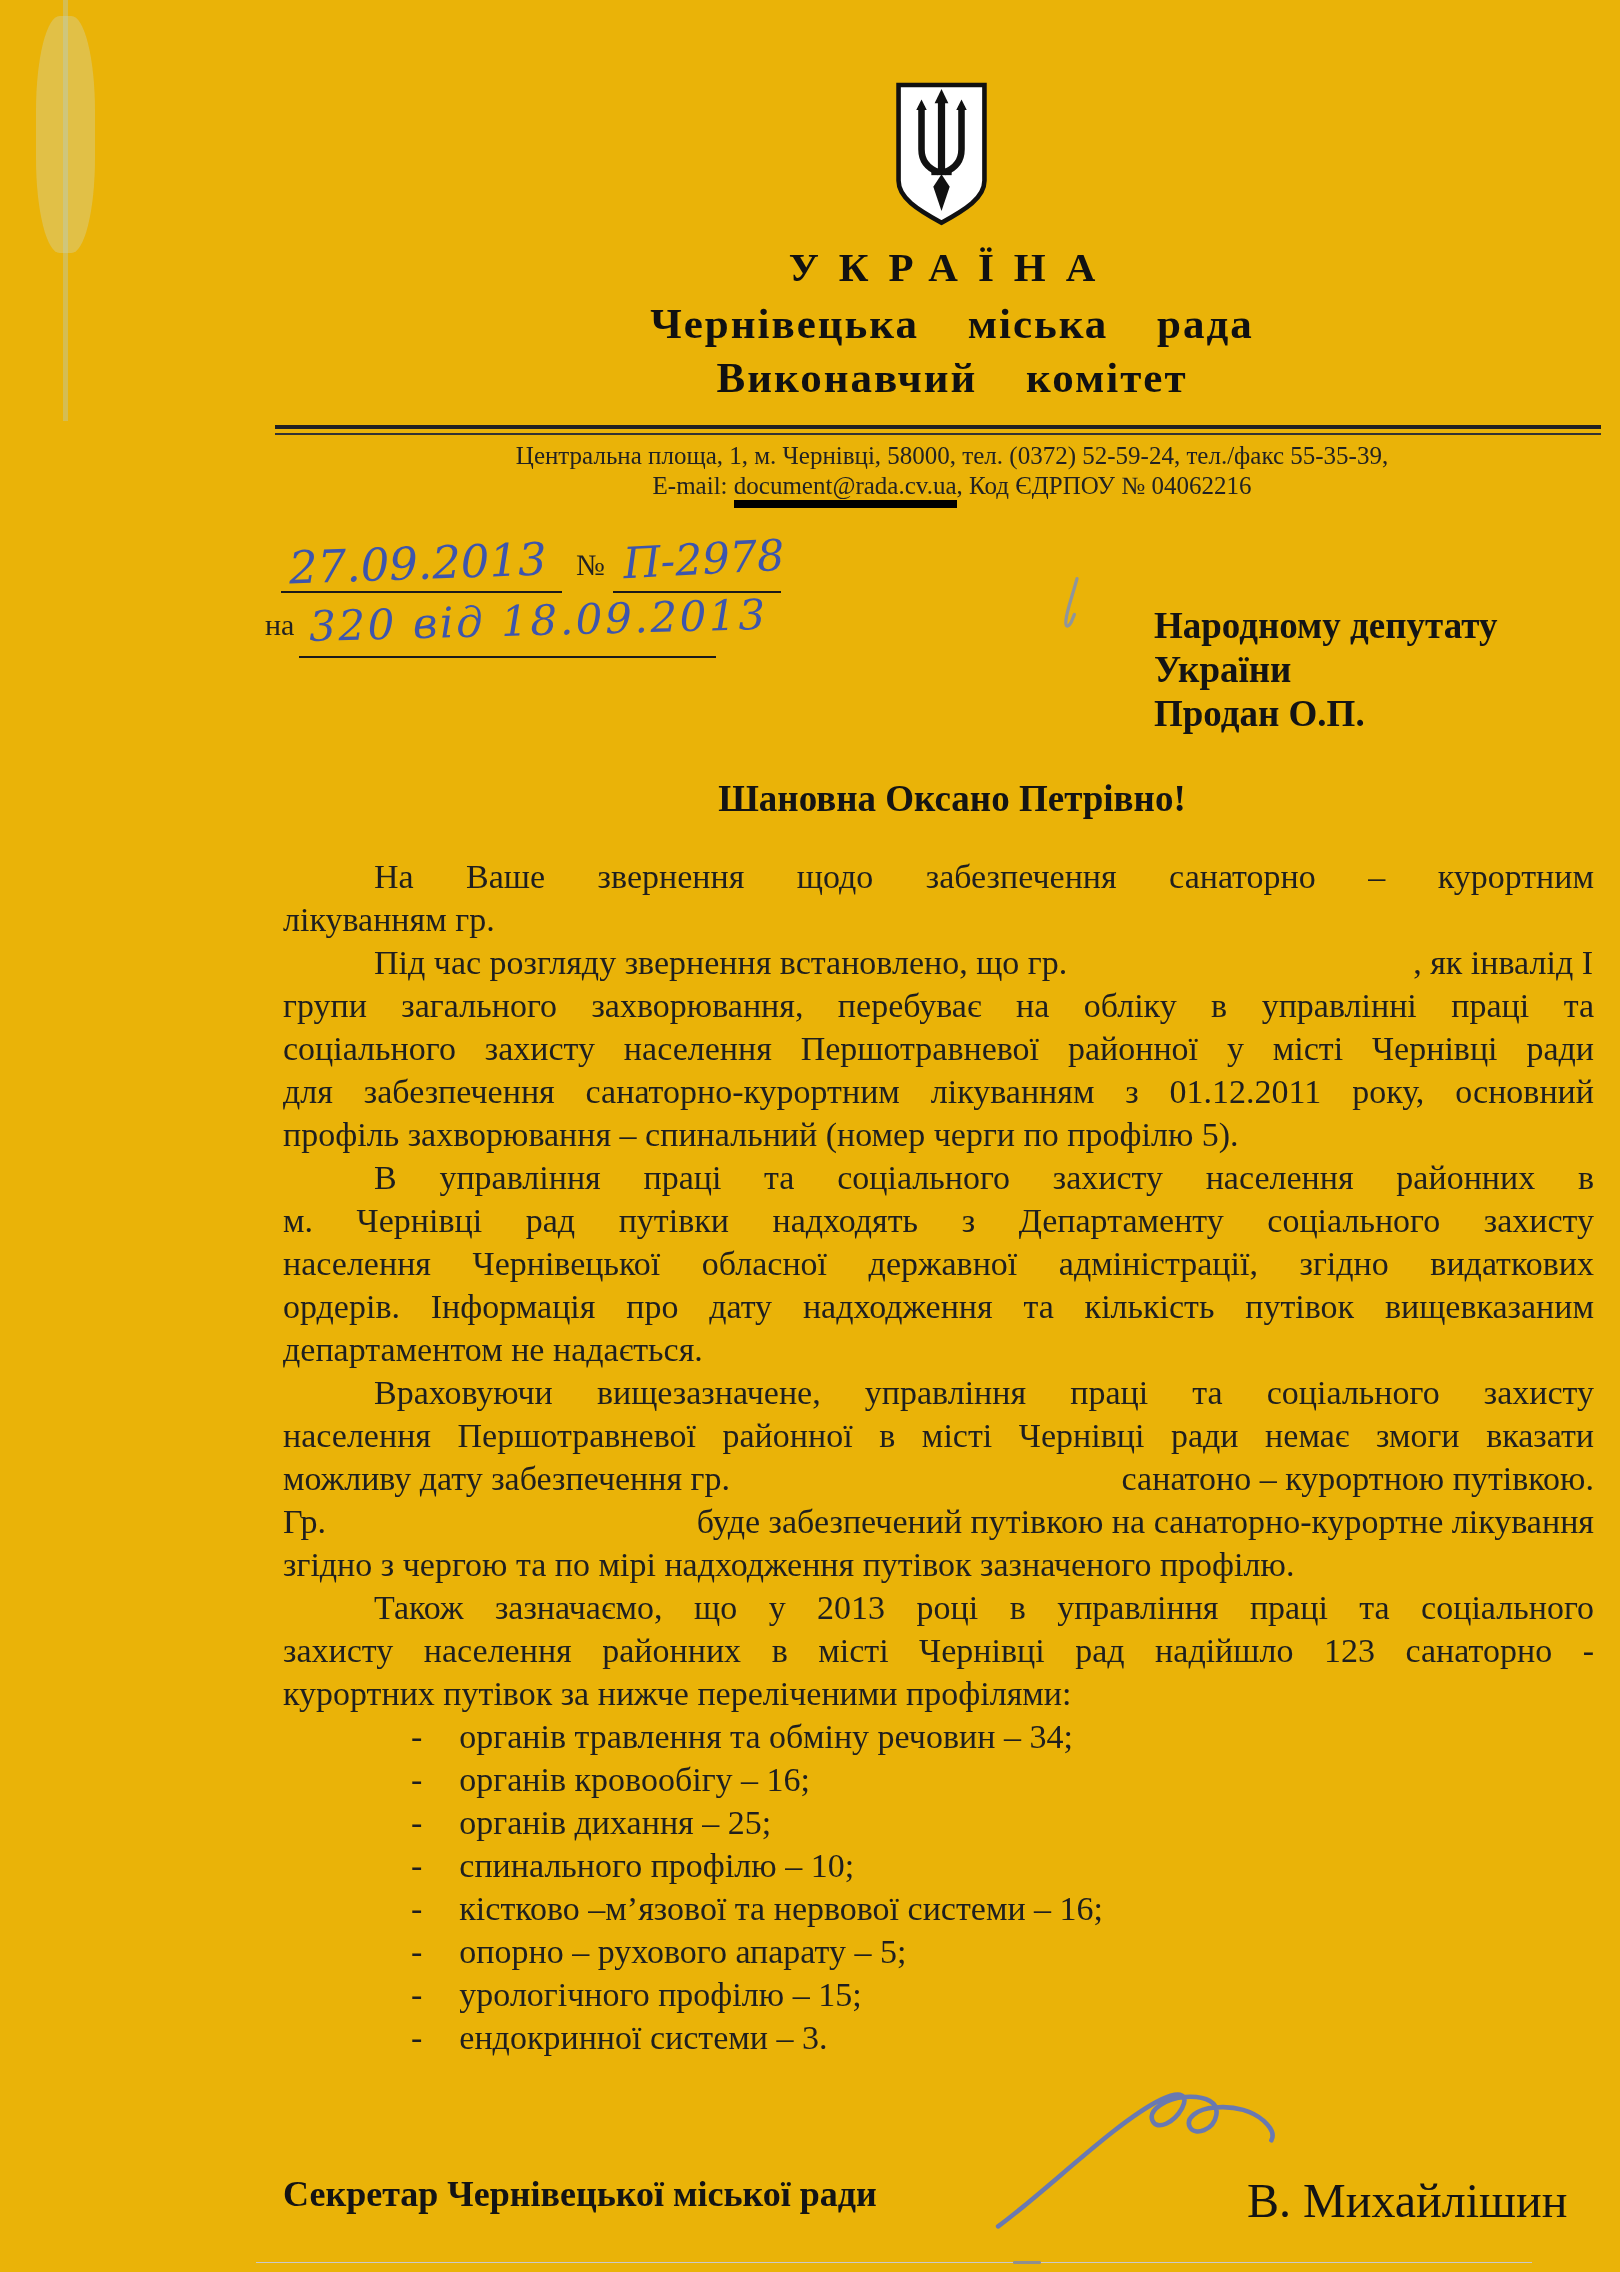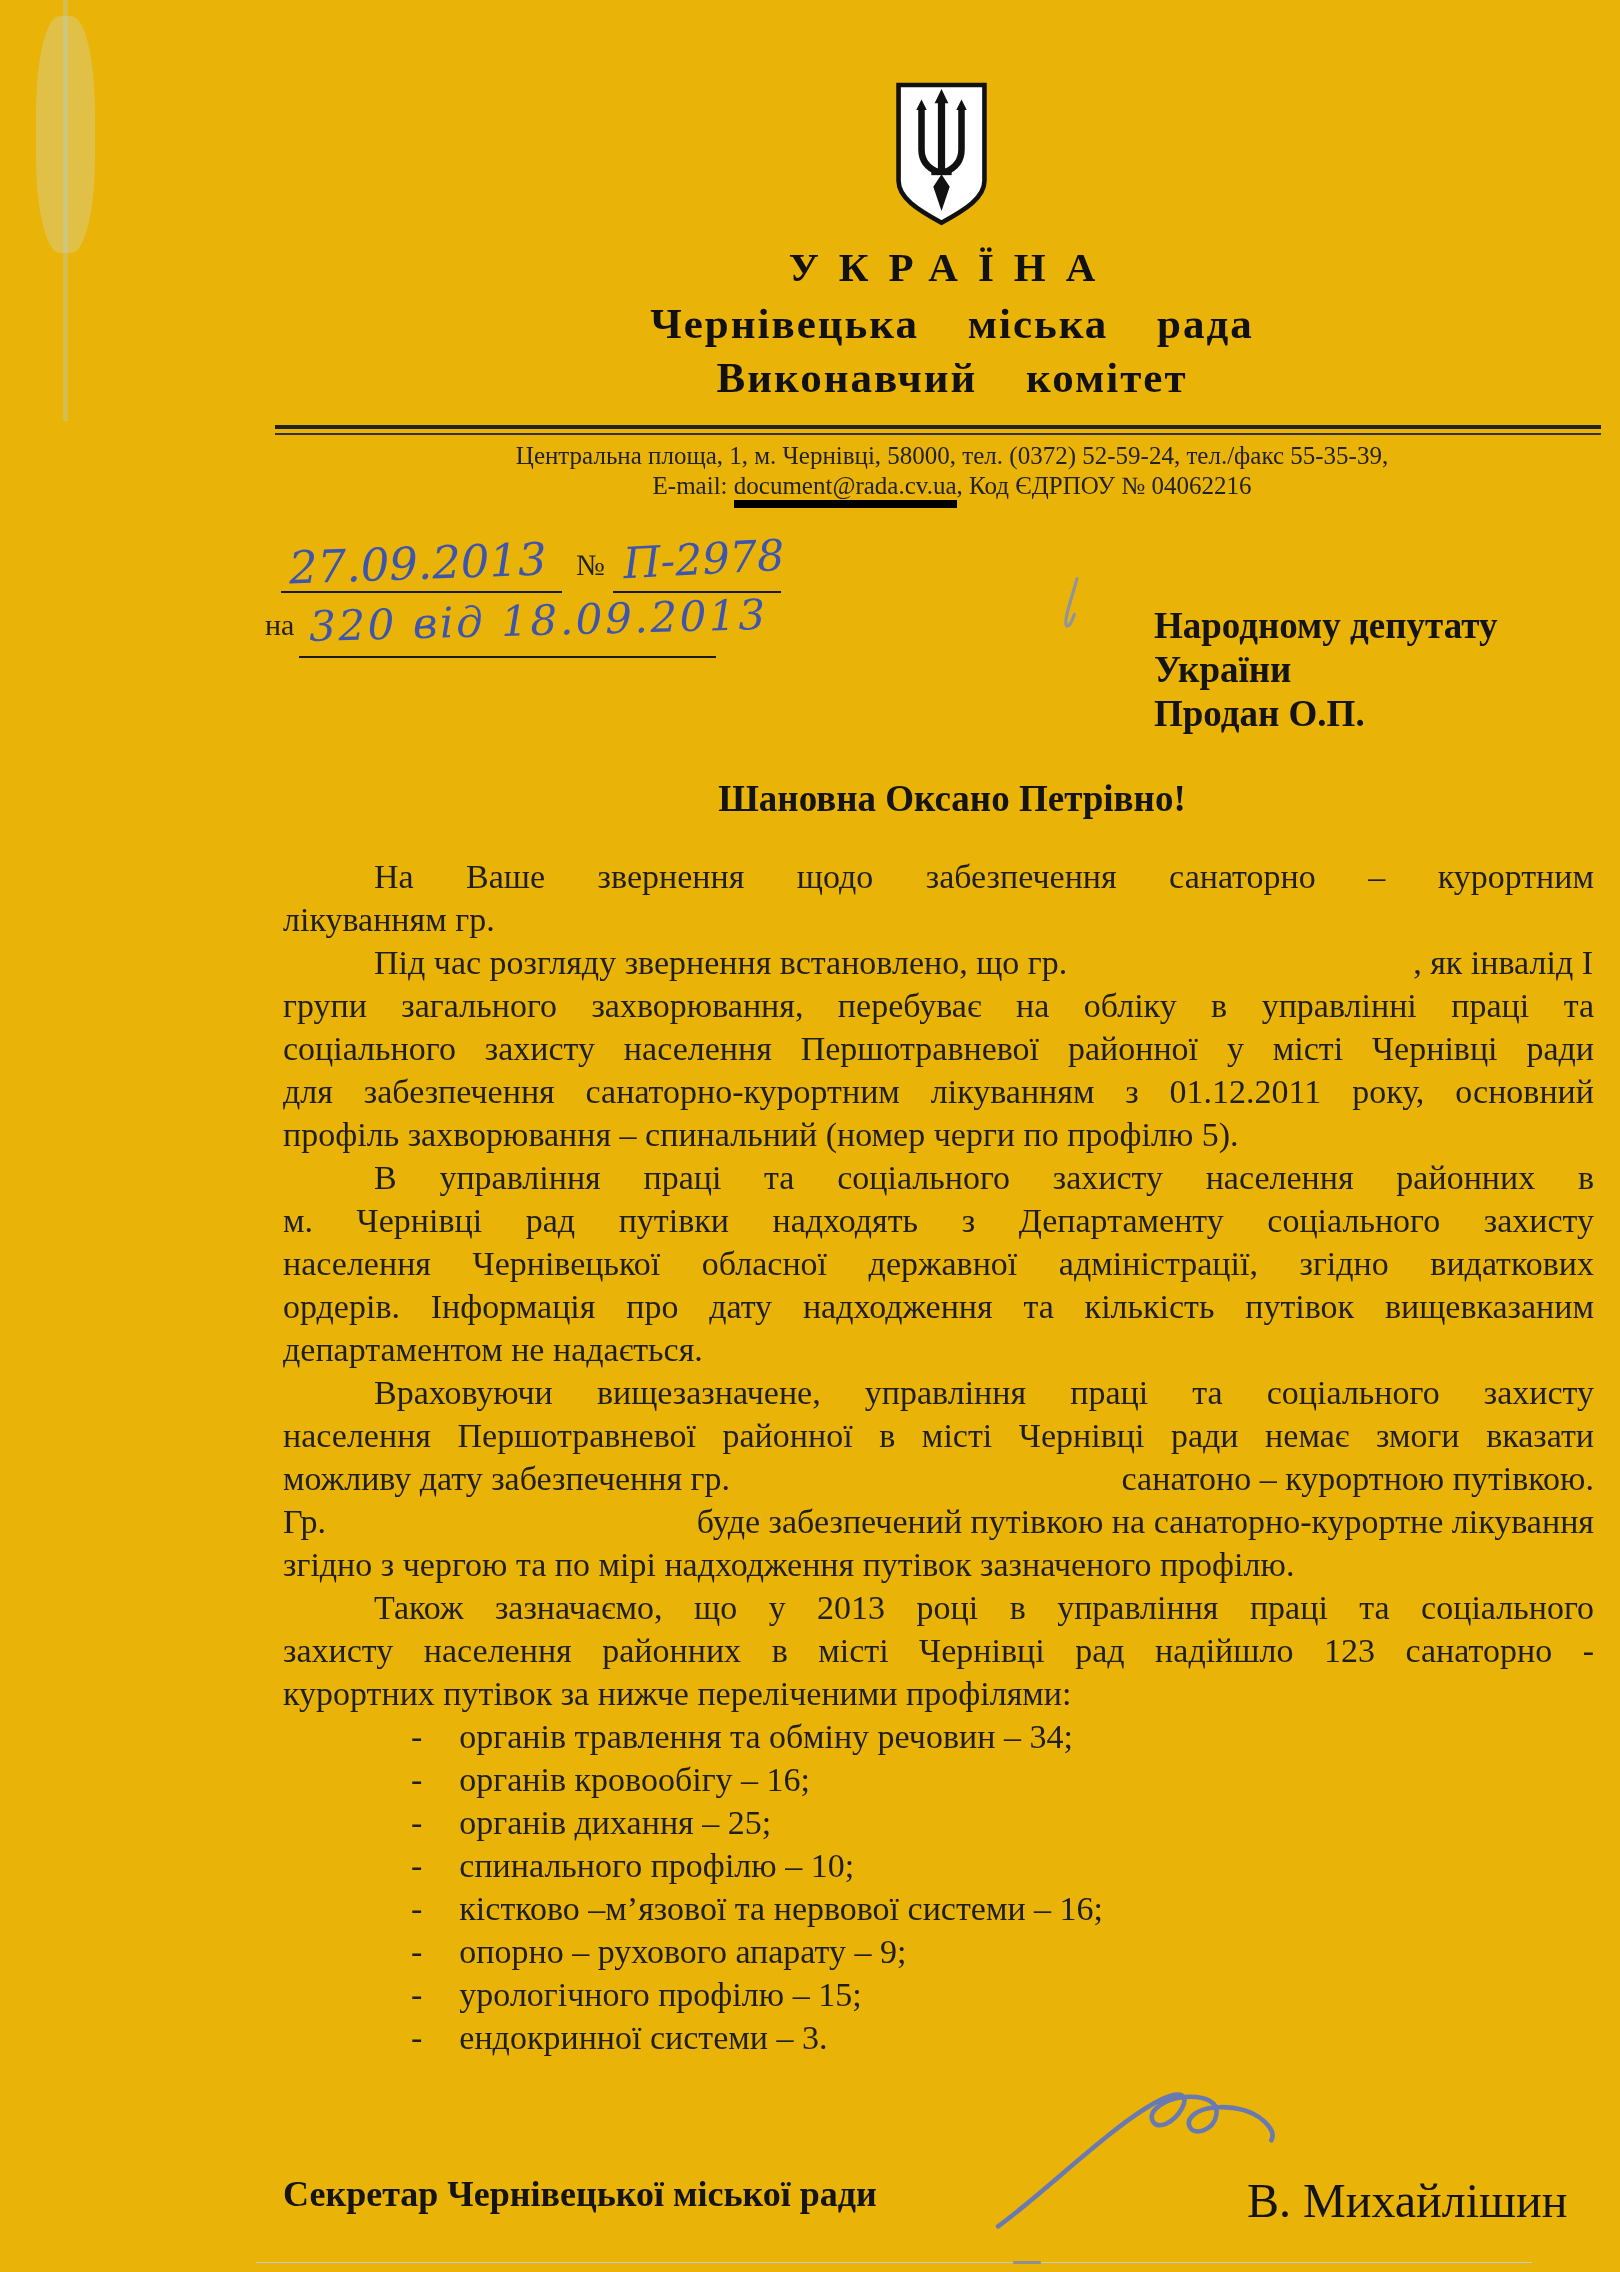--- a/index.html
+++ b/index.html
@@ -150,21 +150,21 @@
     <div class="bl">згідно з чергою та по мірі надходження путівок зазначеного профілю.</div>
     <div class="bl j ind">Також зазначаємо, що у 2013 році в управління праці та соціального</div>
     <div class="bl j">захисту населення районних в місті Чернівці рад надійшло 123 санаторно -</div>
     <div class="bl">курортних путівок за нижче переліченими профілями:</div>
 
     <div class="bl li"><span class="dash">-</span><span class="litext">органів травлення та обміну речовин – 34;</span></div>
     <div class="bl li"><span class="dash">-</span><span class="litext">органів кровообігу – 16;</span></div>
     <div class="bl li"><span class="dash">-</span><span class="litext">органів дихання – 25;</span></div>
     <div class="bl li"><span class="dash">-</span><span class="litext">спинального профілю – 10;</span></div>
     <div class="bl li"><span class="dash">-</span><span class="litext">кістково –м’язової та нервової системи – 16;</span></div>
-    <div class="bl li"><span class="dash">-</span><span class="litext">опорно – рухового апарату – 9;</span></div>
+    <div class="bl li"><span class="dash">-</span><span class="litext">опорно – рухового апарату – 5;</span></div>
     <div class="bl li"><span class="dash">-</span><span class="litext">урологічного профілю – 15;</span></div>
     <div class="bl li"><span class="dash">-</span><span class="litext">ендокринної системи – 3.</span></div>
   </div>
 
   <div class="sig-role">Секретар Чернівецької міської ради</div>
   <svg class="sig-stroke" viewBox="0 0 510 245">
     <path d="M20,238 C95,183 200,78 268,45 C300,30 310,39 300,58 C288,80 262,93 255,77 C248,61 275,43 305,41 C338,39 356,50 352,69 C348,91 320,101 312,87 C305,74 322,59 350,57 C382,54 408,63 424,77 C436,88 441,98 436,107" fill="none" stroke="#5b72c4" stroke-width="7" stroke-linecap="round" opacity="0.9"></path>
   </svg>
   <div class="sig-name">В. Михайлішин</div>
 

